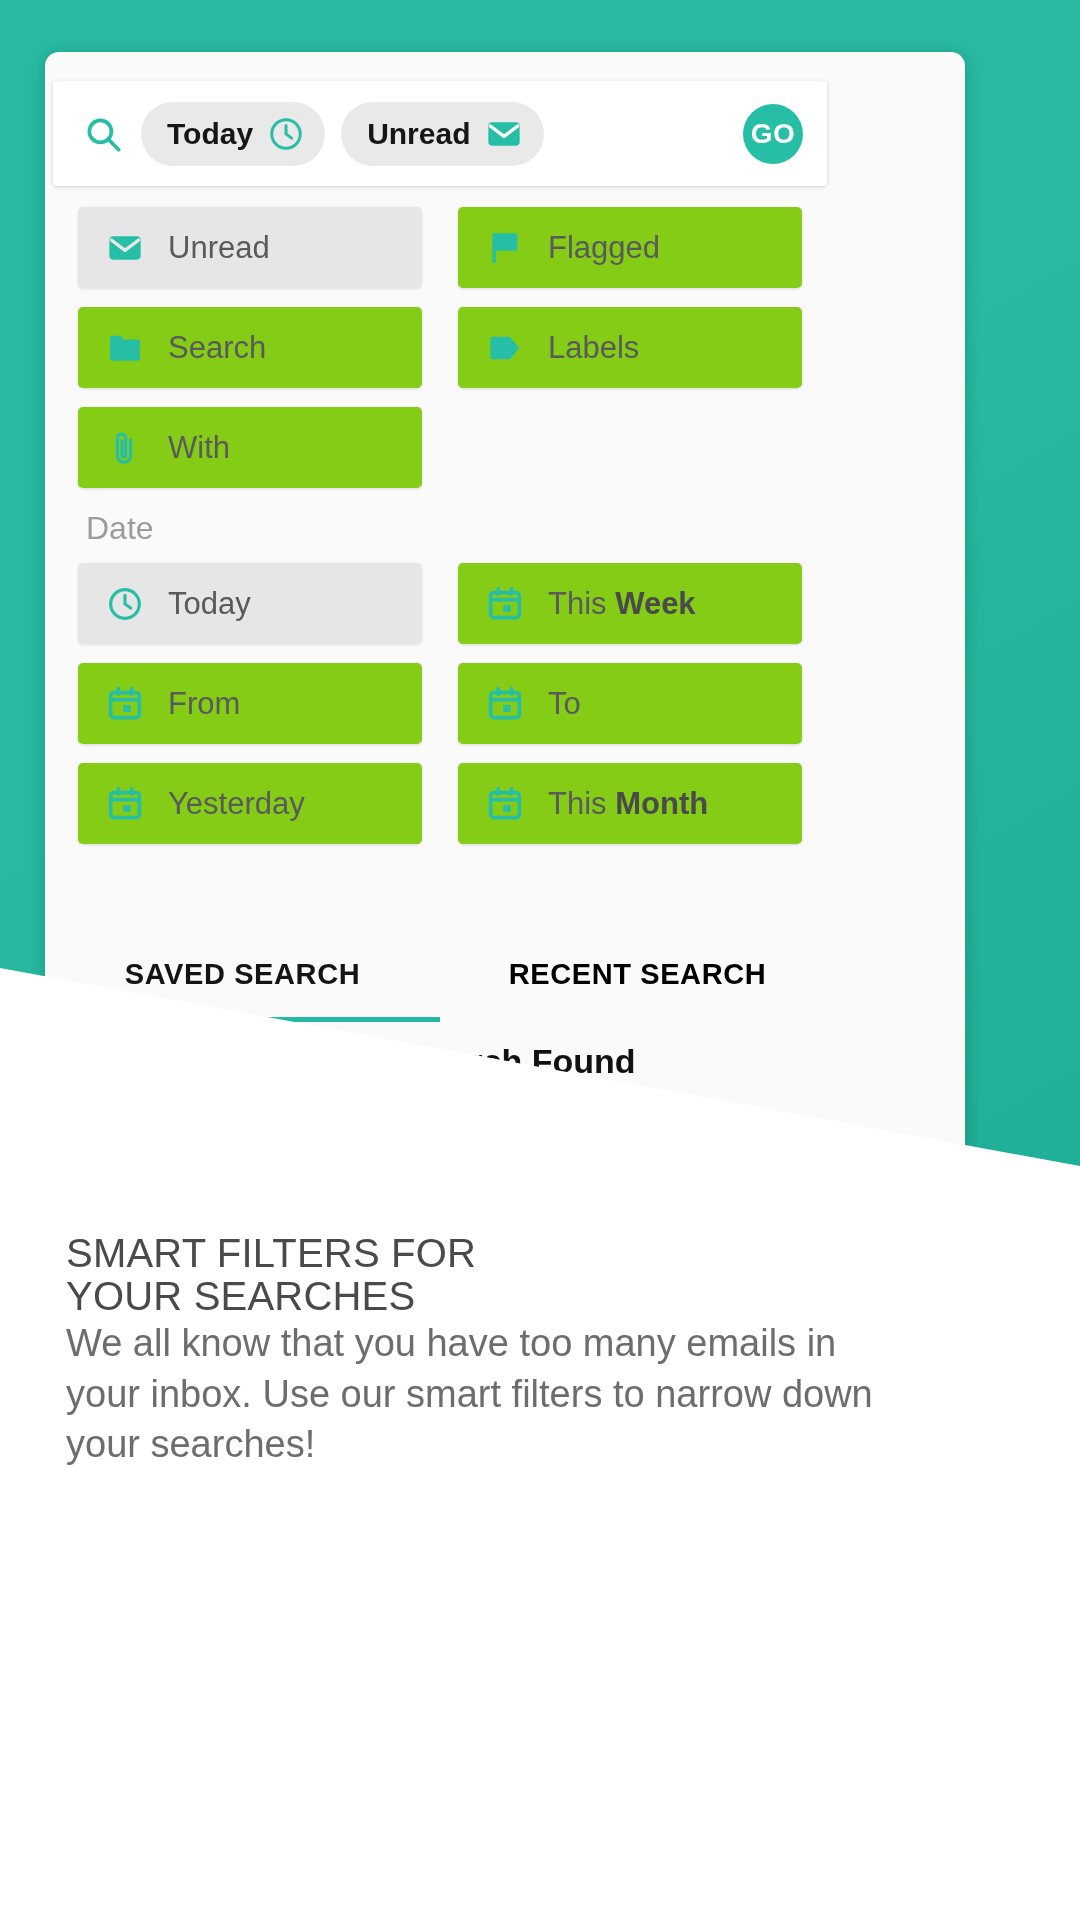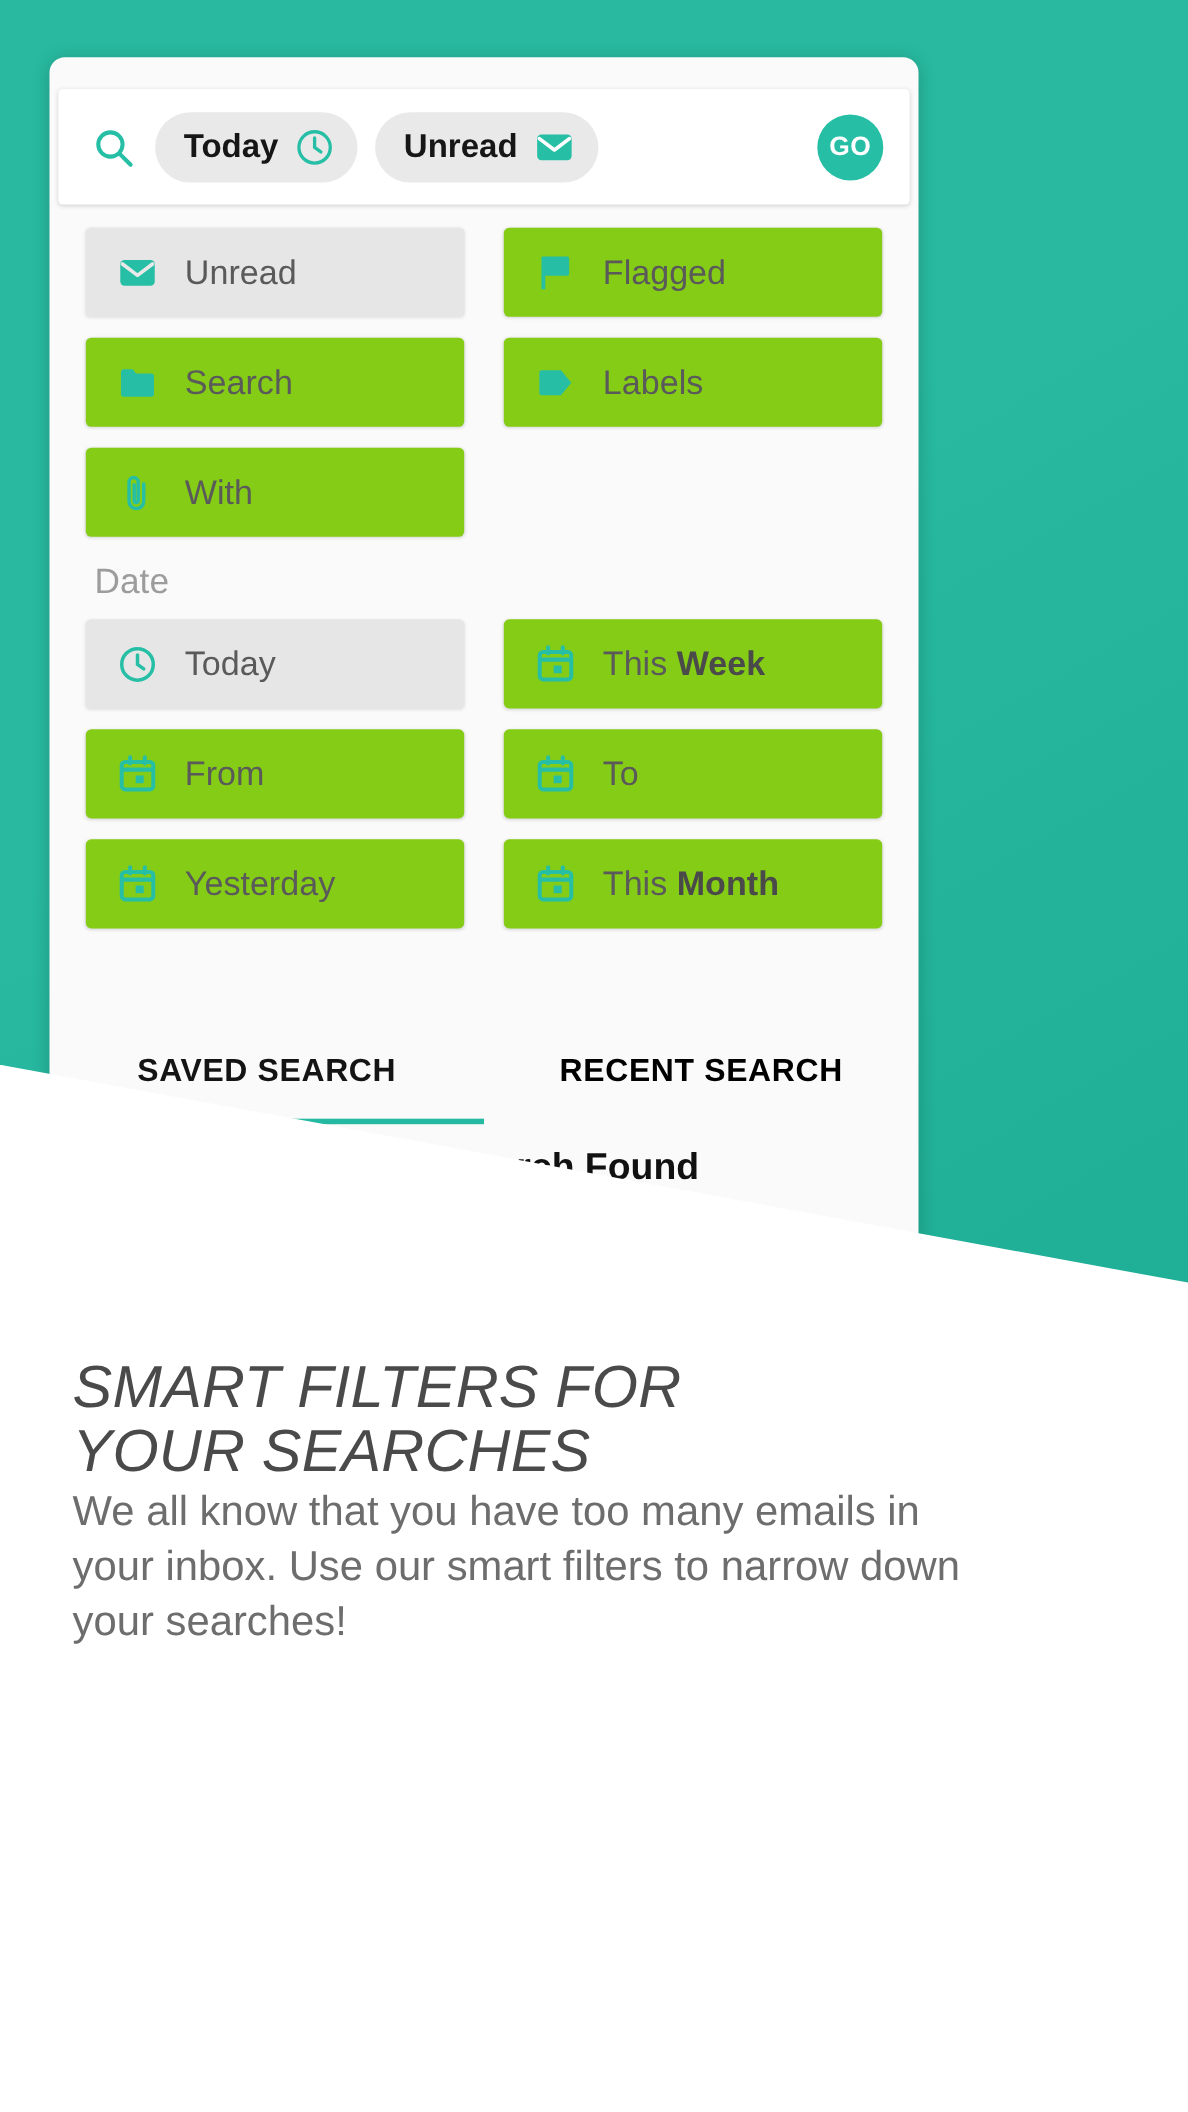--- a/index.html
+++ b/index.html
@@ -19,21 +19,21 @@
   
   .diagonal{
     position:absolute; left:0; top:968px; width:1080px; height:260px;
     background:#ffffff;
     clip-path: polygon(0 0, 1080px 198px, 1080px 260px, 0 260px);
     z-index:30;
   }
 
   
   .card{
-    position:absolute; left:45px; top:52px; width:790px; height:1100px;
+    position:absolute; left:45px; top:52px; width:920px; height:1100px;
     background:#fafafa;
     border-radius:14px 14px 0 0;
     box-shadow:0 2px 16px rgba(0,0,0,.18);
     z-index:10;
     overflow:hidden;
   }
 
   
   .searchbar{
     position:absolute; left:8px; top:29px; width:774px; height:105px;
@@ -55,21 +55,21 @@
     font-size:30px; font-weight:bold; color:#161616;
     white-space:nowrap;
   }
   .chip .chip-ic{ display:flex; align-items:center; }
 
   .go-btn{
     position:absolute; right:24px; top:50%; transform:translateY(-50%);
     width:60px; height:60px; border-radius:50%;
     background:#26bfa5; color:#fff;
     display:flex; align-items:center; justify-content:center;
-    font-size:24px; font-weight:bold; letter-spacing:.5px;
+    font-size:28px; font-weight:bold; letter-spacing:.5px;
   }
 
   
   .grid{
     position:absolute; left:0; top:155px; width:790px;
     padding:0 33px;
   }
   .row{ display:flex; gap:36px; margin-bottom:19px; }
   .cell{ flex:1 1 0; }
   .cell.empty{ visibility:hidden; }
@@ -109,23 +109,22 @@
   }
   .empty-msg{
     position:absolute; left:0; top:990px; width:790px;
     text-align:center; font-size:34px; font-weight:bold; color:#111;
     z-index:40;
   }
 
   
   .copy{ position:absolute; left:66px; top:1232px; width:830px; z-index:40; }
   .headline{
-    font-size:54px; line-height:1.08; color:#4a4a4a; font-weight:normal;
+    font-size:40px; line-height:1.08; color:#4a4a4a; font-weight:normal;
     letter-spacing:.2px;
-    font-style:italic;
   }
   .subcopy{
     font-size:38px; line-height:1.32; color:#6d6d6d;
   }
 </style>
 </head>
 <body>
 
 <div class="teal-bg"></div>
 

